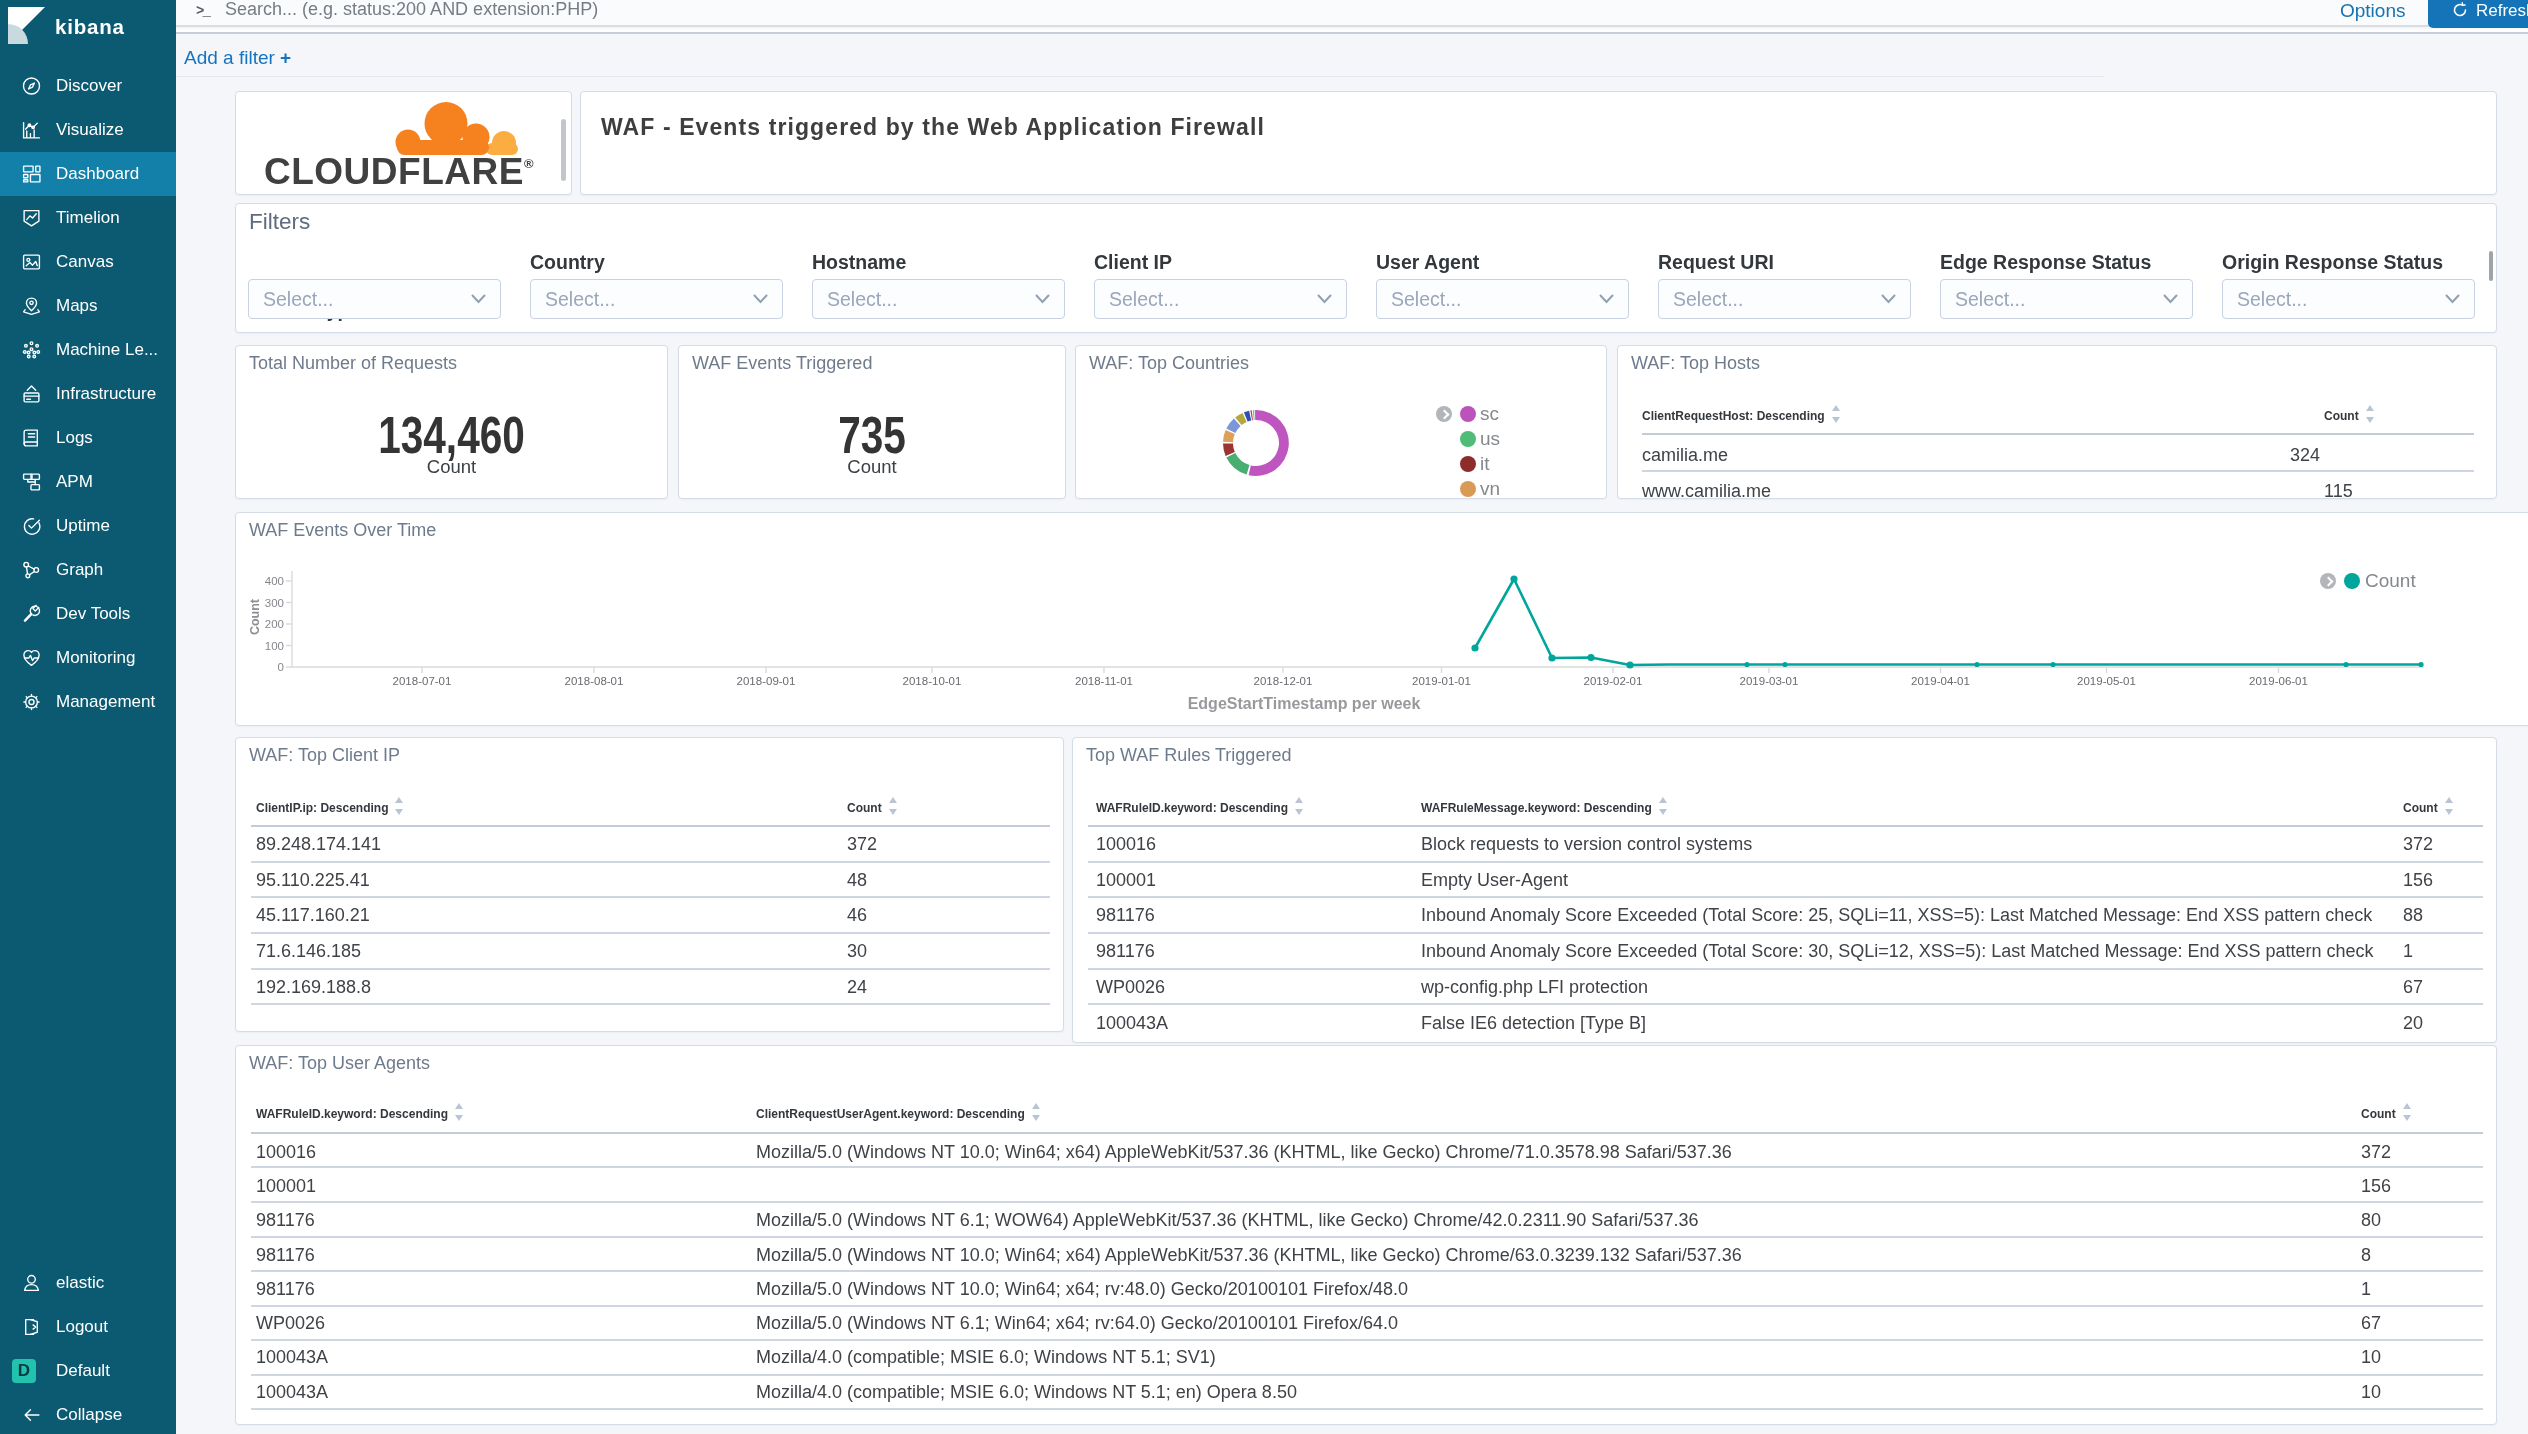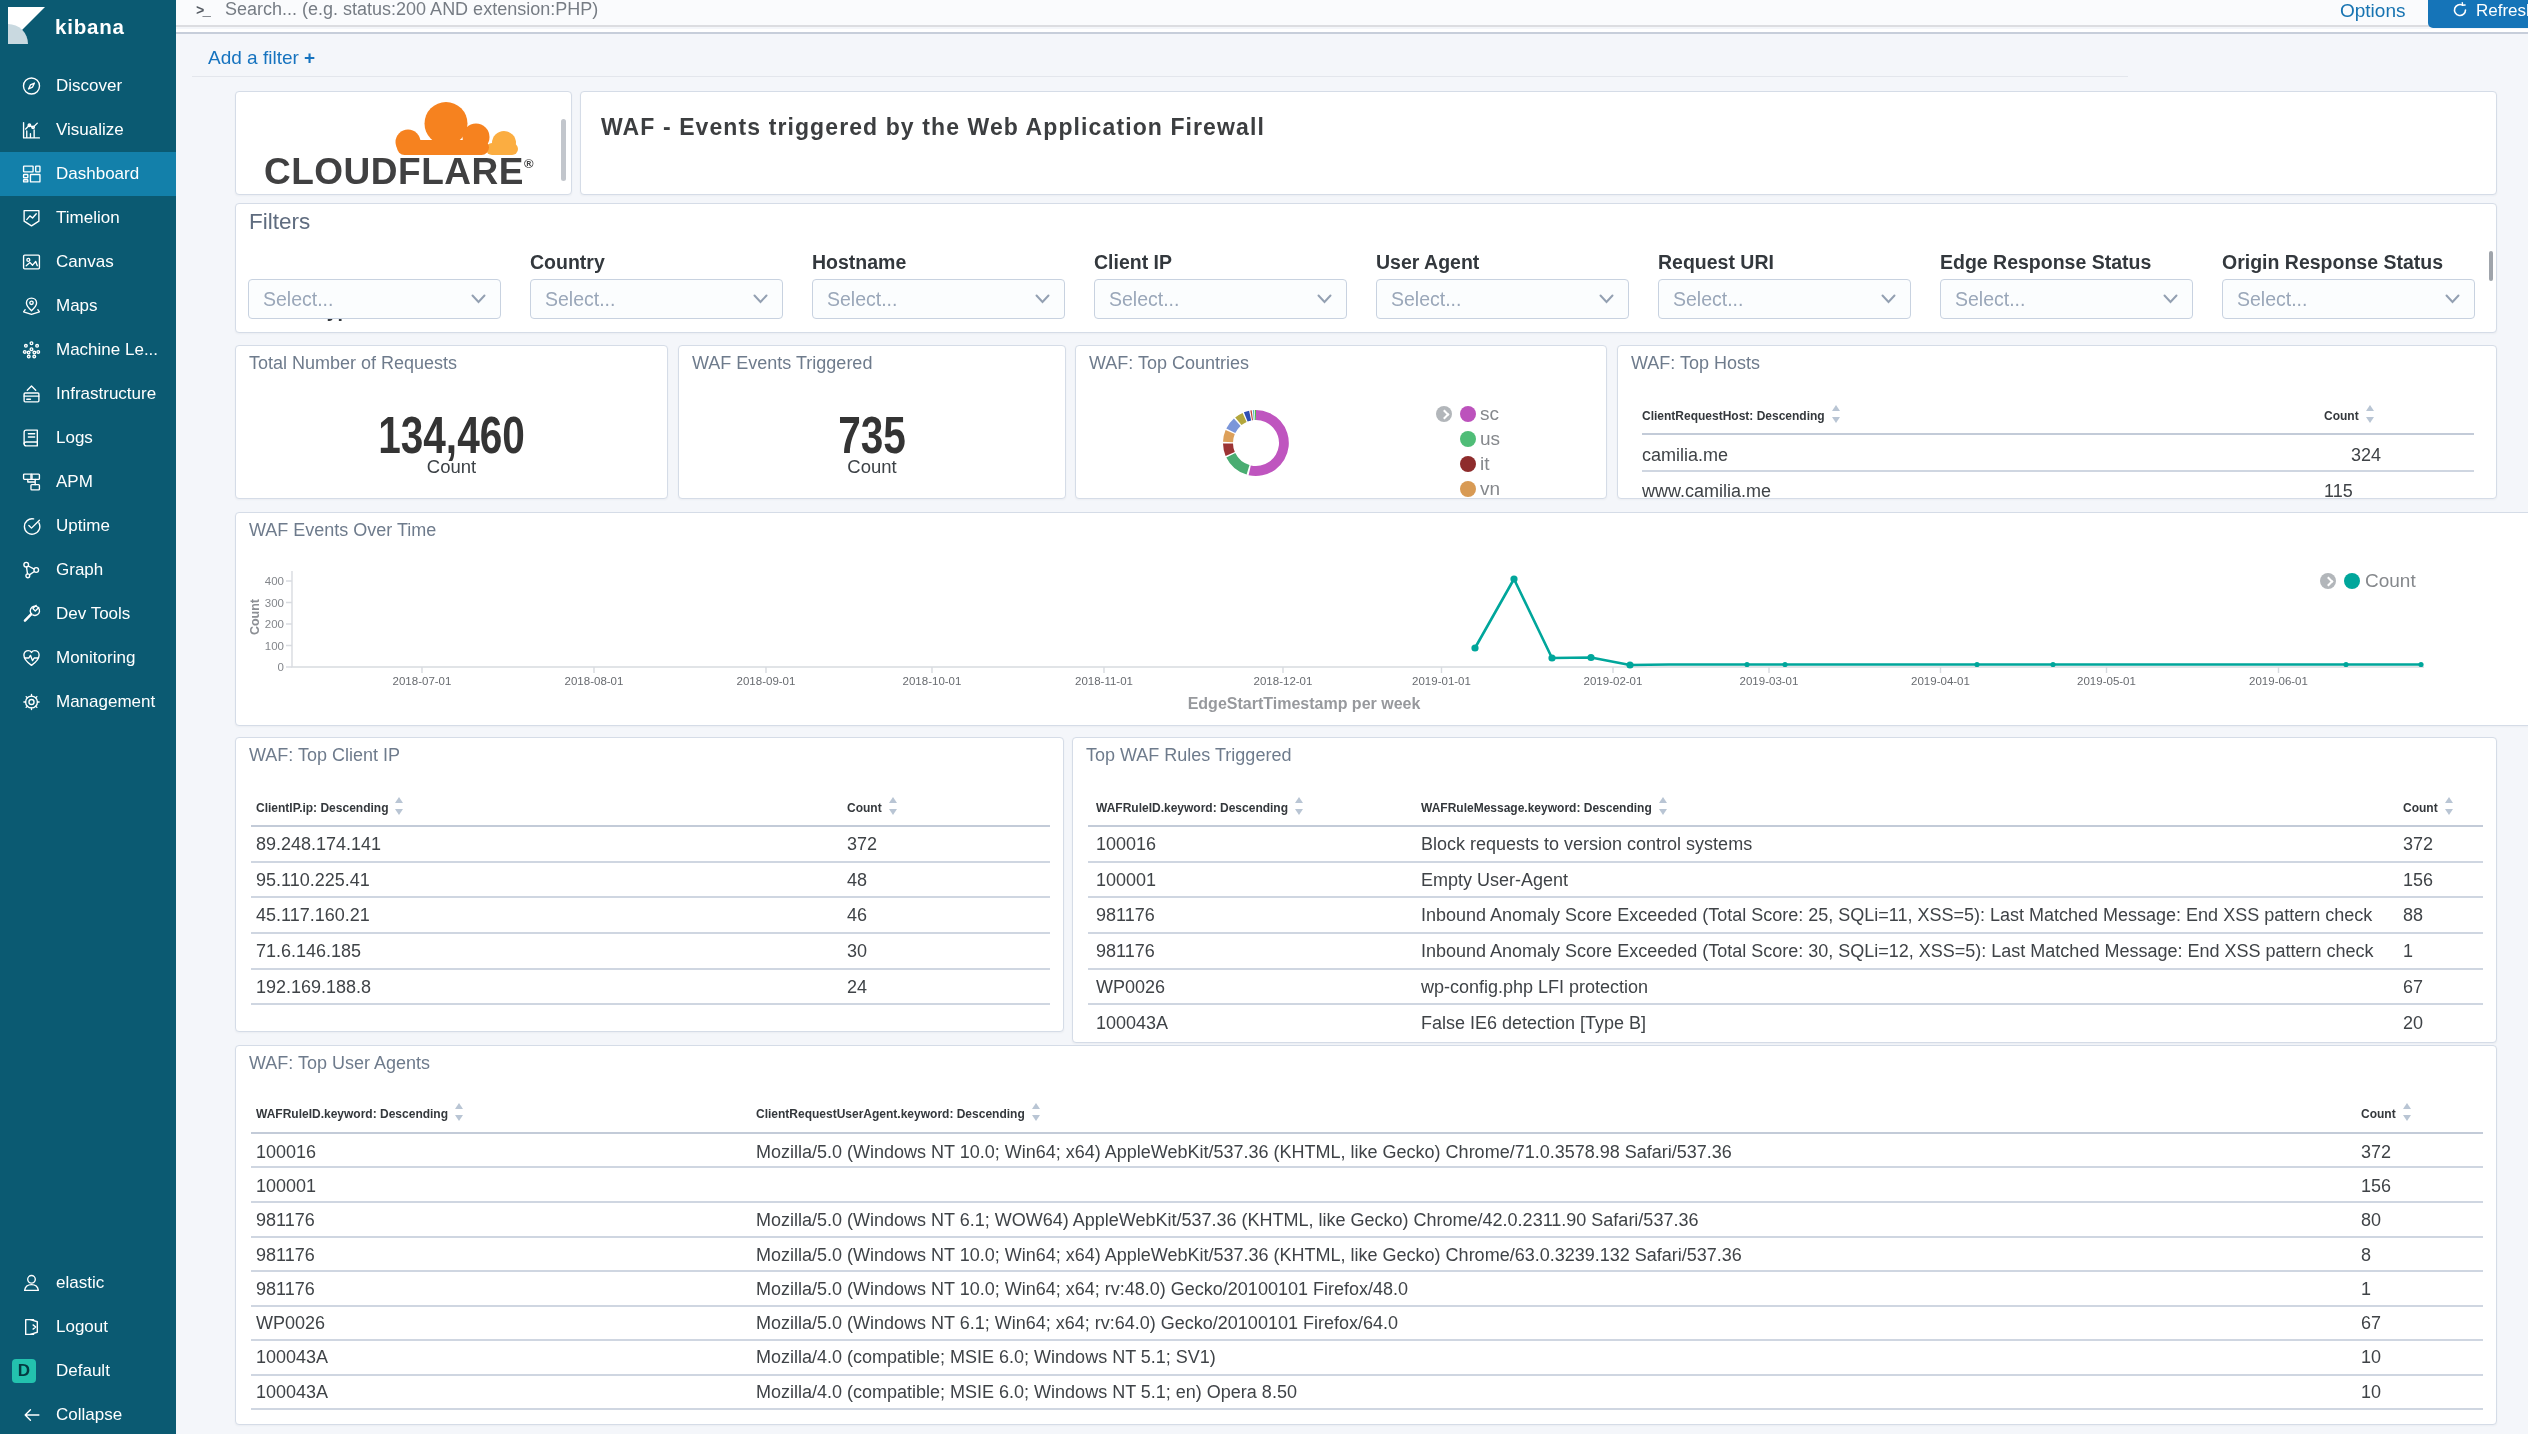--- a/index.html
+++ b/index.html
@@ -15,21 +15,21 @@
 #kibtext { position:absolute; left:55px; top:15px; color:#fff; font-size:20.5px; font-weight:600; letter-spacing:0.8px;text-align:center; }
 
 #searchrow { position:absolute; left:176px; top:0; width:2352px; height:27px; background:#fafbfd; border-bottom:2px solid #dcdde1; }
 #searchph { position:absolute; left:49px; top:-1px; font-size:18px; color:#767c84; }
 #termicon { position:absolute; left:20px; top:3px; font-size:14px; color:#555b63; font-family:"Liberation Mono",monospace; font-weight:700; letter-spacing:-2px;}
 #optionslink { position:absolute; left:2164px; top:0px; font-size:19px; color:#1673b1; }
 #refreshbtn { position:absolute; left:2252px; top:-4px; width:290px; height:32px; background:#1574b8; border-radius:5px; color:#fff; font-size:17px; }
 #refreshbtn svg { position:absolute; left:24px; top:6px; }
 #refreshbtn span { position:absolute; left:48px; top:5px; }
 #whitestrip { position:absolute; left:176px; top:29px; width:2352px; height:5px; background:#ffffff; border-bottom:2px solid #c7ceda; }
-#filterrow { position:absolute; left:192px; top:36px; width:1936px; height:41px; background:#f4f6fa; border-bottom:1px solid #e3e6ec; }
+#filterrow { position:absolute; left:168px; top:36px; width:1936px; height:41px; background:#f4f6fa; border-bottom:1px solid #e3e6ec; }
 #addfilter { position:absolute; left:16px; top:11px; font-size:19px; color:#1673bf; }
 #addfilter b { font-weight:700; font-size:19px; }
 
 .panel { position:absolute; background:#fff; border:1px solid #d5dce7; border-radius:4px; box-shadow:0 1px 2px rgba(60,70,90,0.05); }
 .ptitle { position:absolute; left:13px; top:7px; font-size:18px; color:#6e7b8c; white-space:nowrap; }
 
 .th { position:absolute; font-size:12px; font-weight:700; color:#34383c; white-space:nowrap; }
 .td { position:absolute; font-size:18px; color:#3f4347; white-space:nowrap; }
 .hline { position:absolute; height:2px; background:#c3cbd8; }
 .rline { position:absolute; height:2px; background:#cfd6e1; }
@@ -345,21 +345,21 @@
   <div class="legdot" style="left:384px; top:135px; background:#d89a54;"></div>
       <div class="legtxt" style="left:404px; top:132px;">vn</div>
 </div>
 
 <div class="panel" style="left:1617px; top:345px; width:880px; height:154px; overflow:hidden;">
   <div class="ptitle">WAF: Top Hosts</div>
   <div class="th" style="left:24px; top:60px;">ClientRequestHost: Descending<span class="sorticon"></span></div>
   <div class="th" style="left:706px; top:60px;">Count<span class="sorticon"></span></div>
   <div class="hline" style="left:24px; top:86.5px; width:832px;"></div>
   <div class="td" style="left:24px; top:99px;">camilia.me</div>
-      <div class="td" style="left:733px; top:99px;">324</div>
+      <div class="td" style="left:672px; top:99px;">324</div>
   <div class="rline" style="left:24px; top:124px; width:832px;"></div>
   <div class="td" style="left:24px; top:134.7px;">www.camilia.me</div>
       <div class="td" style="left:706px; top:134.7px;">115</div>
 </div>
 
 <div class="panel" style="left:235px; top:512px; width:2453px; height:214px; overflow:hidden;">
   <div class="ptitle">WAF Events Over Time</div>
   <svg style="position:absolute;left:0;top:0;" width="2260" height="212" viewBox="0 0 2260 212">
         <path d="M56 58 V154 H2188" stroke="#d8dbe0" stroke-width="1.4" fill="none"></path>
         <line x1="50" y1="154" x2="56" y2="154" stroke="#d8dbe0" stroke-width="1.4"></line>

